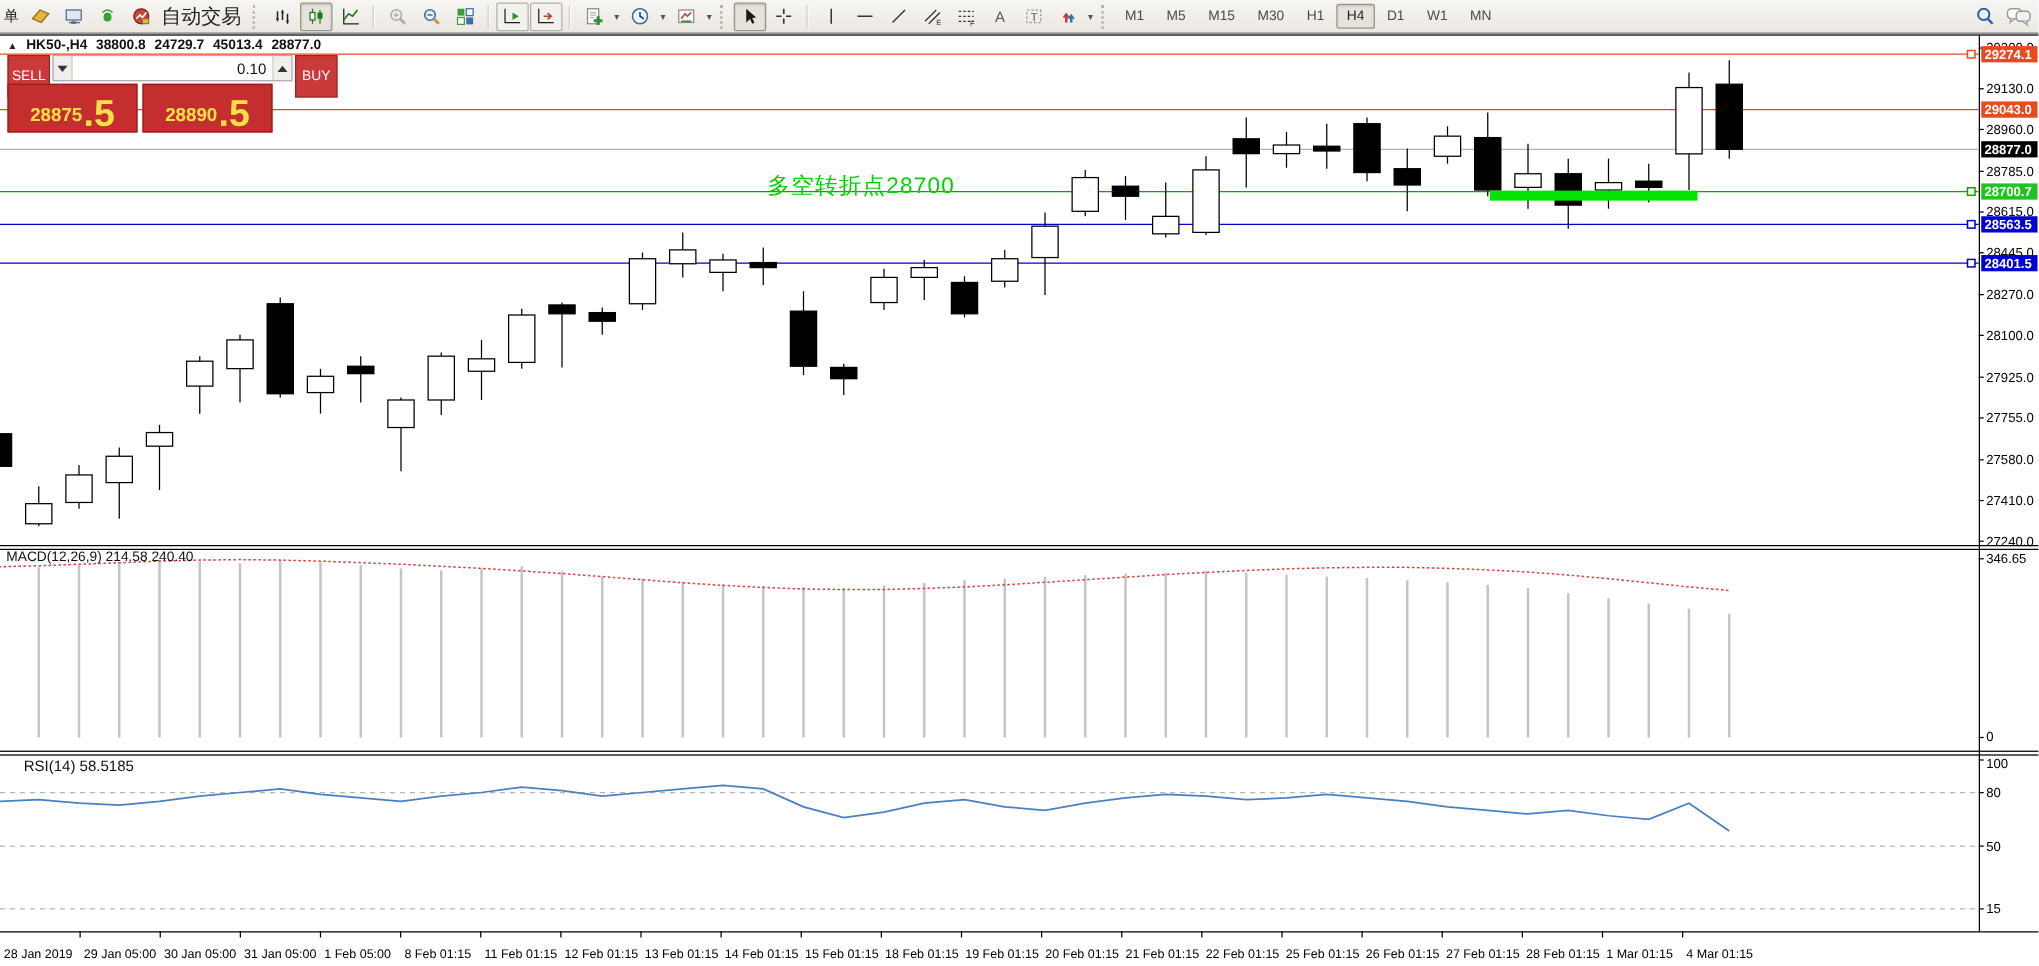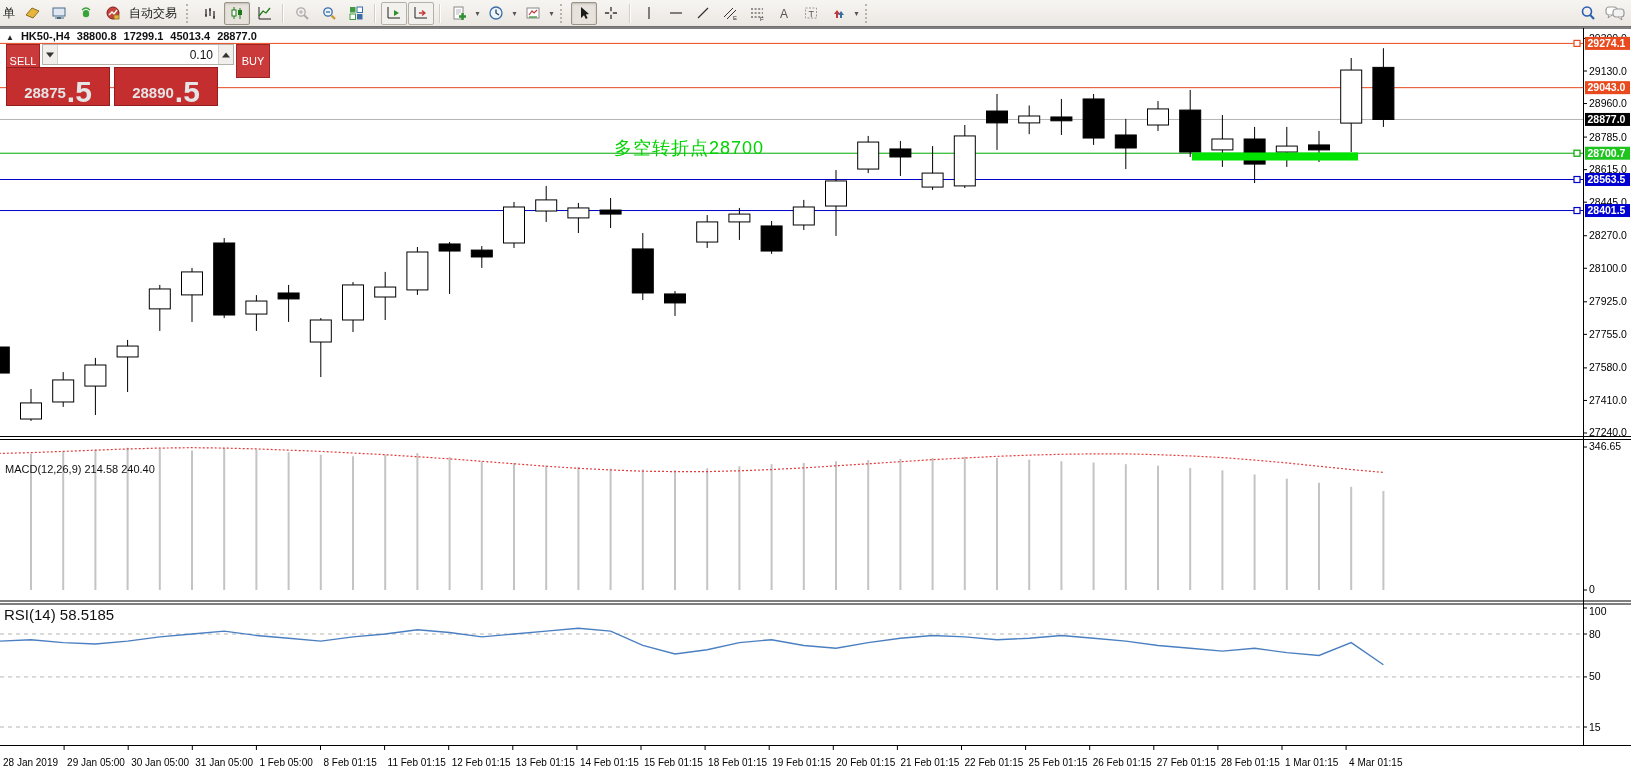--- a/index.html
+++ b/index.html
@@ -10,49 +10,49 @@
     display:flex;align-items:center;padding:0 3px;gap:1px;z-index:6;}
   .tbi{width:24px;height:21px;display:flex;align-items:center;justify-content:center;
     border:1px solid transparent;border-radius:2px;flex:none;}
   .tbi.pressed{border:1px solid #9a9388;background:#e7e3dc;box-shadow:inset 0 1px 2px rgba(0,0,0,.18);}
   .tbi.boxed{border:1px solid #b5b0a7;background:#f3f1ed;}
   .tbi svg{display:block;}
   .caret{font-size:8px;color:#555;width:9px;text-align:center;flex:none;}
   .handle{width:4px;height:19px;border-left:2px dotted #b8b2a8;margin:0 4px 0 3px;flex:none;}
   .sep{width:0;height:19px;border-left:1px solid #d2cec6;border-right:1px solid #fdfdfc;margin:0 4px;flex:none;}
   .clip-label{width:15px;overflow:hidden;font-size:12px;color:#222;white-space:nowrap;flex:none;}
-  .auto-label{font-size:12px;color:#222;margin:0 5px 0 2px;white-space:nowrap;flex:none;}
+  .auto-label{font-size:16px;color:#222;margin:0 5px 0 2px;white-space:nowrap;flex:none;}
   .tf-group{display:flex;align-items:center;gap:2px;flex:none;}
   .tf-btn{font-size:11px;color:#4a4a4a;padding:3px 7px;border:1px solid transparent;border-radius:2px;cursor:default;}
   .tf-btn.active{border:1px solid #9a9388;background:#e7e3dc;box-shadow:inset 0 1px 2px rgba(0,0,0,.15);color:#222;}
   .spacer{flex:1;}
   
   .ohlc{position:absolute;top:30px;left:6px;z-index:3;font-size:11px;font-weight:700;color:#111;
     display:flex;gap:7px;align-items:baseline;white-space:nowrap;}
   .ohlc .tri{font-size:8px;color:#222;}
   .annotation{position:absolute;left:614px;top:136px;z-index:2;font-size:18px;font-weight:400;
     letter-spacing:1px;white-space:nowrap;}
-  .macd-label{position:absolute;left:5px;top:440px;z-index:2;font-size:11px;color:#111;margin-top:23px;}
-  .rsi-label{position:absolute;left:4px;top:606px;z-index:2;font-size:15px;color:#111;}
+  .macd-label{position:absolute;left:5px;top:440px;z-index:2;font-size:11px;color:#111;}
+  .rsi-label{position:absolute;left:19px;top:606px;z-index:2;font-size:12px;color:#111;}
   
   .tp{position:absolute;left:6px;top:44px;width:212px;z-index:4;}
   .tp-row1{display:flex;height:21px;align-items:stretch;}
   .tp-sell,.tp-buy{width:30px;background:#cb3a3a;color:#fff;font-size:11px;border:1px solid #9d2424;
     display:flex;align-items:center;justify-content:center;padding:16px;flex:none;font-family:"Liberation Sans",sans-serif;}
   .tp-spin{flex:1;display:flex;align-items:stretch;background:#f0abfc;border:1px solid #b4b1aa;margin:0 2px;}
   .tp-dn,.tp-up{width:15px;background:#f1efec;border:none;border-right:1px solid #d4d1cb;position:relative;flex:none;}
   .tp-up{border-right:none;border-left:1px solid #d4d1cb;}
   .tp-dn::after,.tp-up::after{content:"";position:absolute;left:50%;top:50%;transform:translate(-50%,-50%);
     border-left:4px solid transparent;border-right:4px solid transparent;}
   .tp-dn::after{border-top:5px solid #333;}
   .tp-up::after{border-bottom:5px solid #333;}
   .tp-lot{flex:1;border:none;outline:none;text-align:right;font-size:12px;color:#111;padding:0 5px 0 0;min-width:0;
     font-family:"Liberation Sans",sans-serif;}
   .tp-row2{display:flex;gap:4px;margin-top:2px;height:39px;}
-  .tp-price{flex:1;background:#c42e2e;border:1px solid #951c1c;color:#e5e5e5;display:flex;
+  .tp-price{flex:1;background:#c42e2e;border:1px solid #951c1c;color:#fde047;display:flex;
     align-items:flex-end;justify-content:center;padding:0 0 1px 0;}
   .tp-price .pm{font-size:15px;font-weight:700;line-height:1;margin:0 1px 4px 0;}
   .tp-price .pf{font-size:30px;font-weight:700;line-height:.85;}
   
   .axis-layer{position:absolute;z-index:3;}
 </style>
 </head>
 <body>
 
 <div class="screen">
@@ -230,20 +230,31 @@
     <span class="tbi">
       <svg width="17" height="17">
           <path d="M4 9 l3-4 3 4 h-2 v4 h-2 v-4 z" fill="#c03a3a"></path>
           <path d="M10 7 l3 4 h-2 v3 h-2 v-3 h-2 z" fill="#3a6ea5" transform="translate(1,-1)"></path>
         </svg>
     </span>
     <span class="caret">▾</span>
 
     <span class="handle"></span>
 
+    <span class="tf-group" id="tf-group">
+        <span class="tf-btn">M1</span>
+        <span class="tf-btn">M5</span>
+        <span class="tf-btn">M15</span>
+        <span class="tf-btn">M30</span>
+        <span class="tf-btn">H1</span>
+        <span class="tf-btn active">H4</span>
+        <span class="tf-btn">D1</span>
+        <span class="tf-btn">W1</span>
+        <span class="tf-btn">MN</span>
+      </span>
 
     <span class="spacer"></span>
 
     <span class="tbi">
       <svg width="18" height="18">
           <circle cx="8" cy="7.5" r="4.5" fill="none" stroke="#2a5db0" stroke-width="1.6"></circle>
           <path d="M11.2 11 L15 15" stroke="#2a5db0" stroke-width="2"></path>
         </svg>
     </span>
     <span class="tbi">
@@ -504,21 +515,21 @@
       <line x1="1282" y1="745" x2="1282" y2="750" stroke="#000"></line>
       <text x="1285" y="766" font-family="Liberation Sans, sans-serif" font-size="10" fill="#000">1 Mar 01:15</text>
       <line x1="1346.1" y1="745" x2="1346.1" y2="750" stroke="#000"></line>
       <text x="1349.1" y="766" font-family="Liberation Sans, sans-serif" font-size="10" fill="#000">4 Mar 01:15</text>
     </svg>
 
   <div class="ohlc">
     <span class="tri">▲</span>
     <span>HK50-,H4</span>
     <span>38800.8</span>
-    <span>17299.1</span>
+    <span>24729.7</span>
     <span>45013.4</span>
     <span>28877.0</span>
   </div>
 
   <div class="annotation" id="annotation" style="color: rgb(0, 212, 0);">多空转折点28700</div>
 
   <div class="macd-label">MACD(12,26,9) 214.58 240.40</div>
   <div class="rsi-label">RSI(14) 58.5185</div>
 
   <div class="tp">

